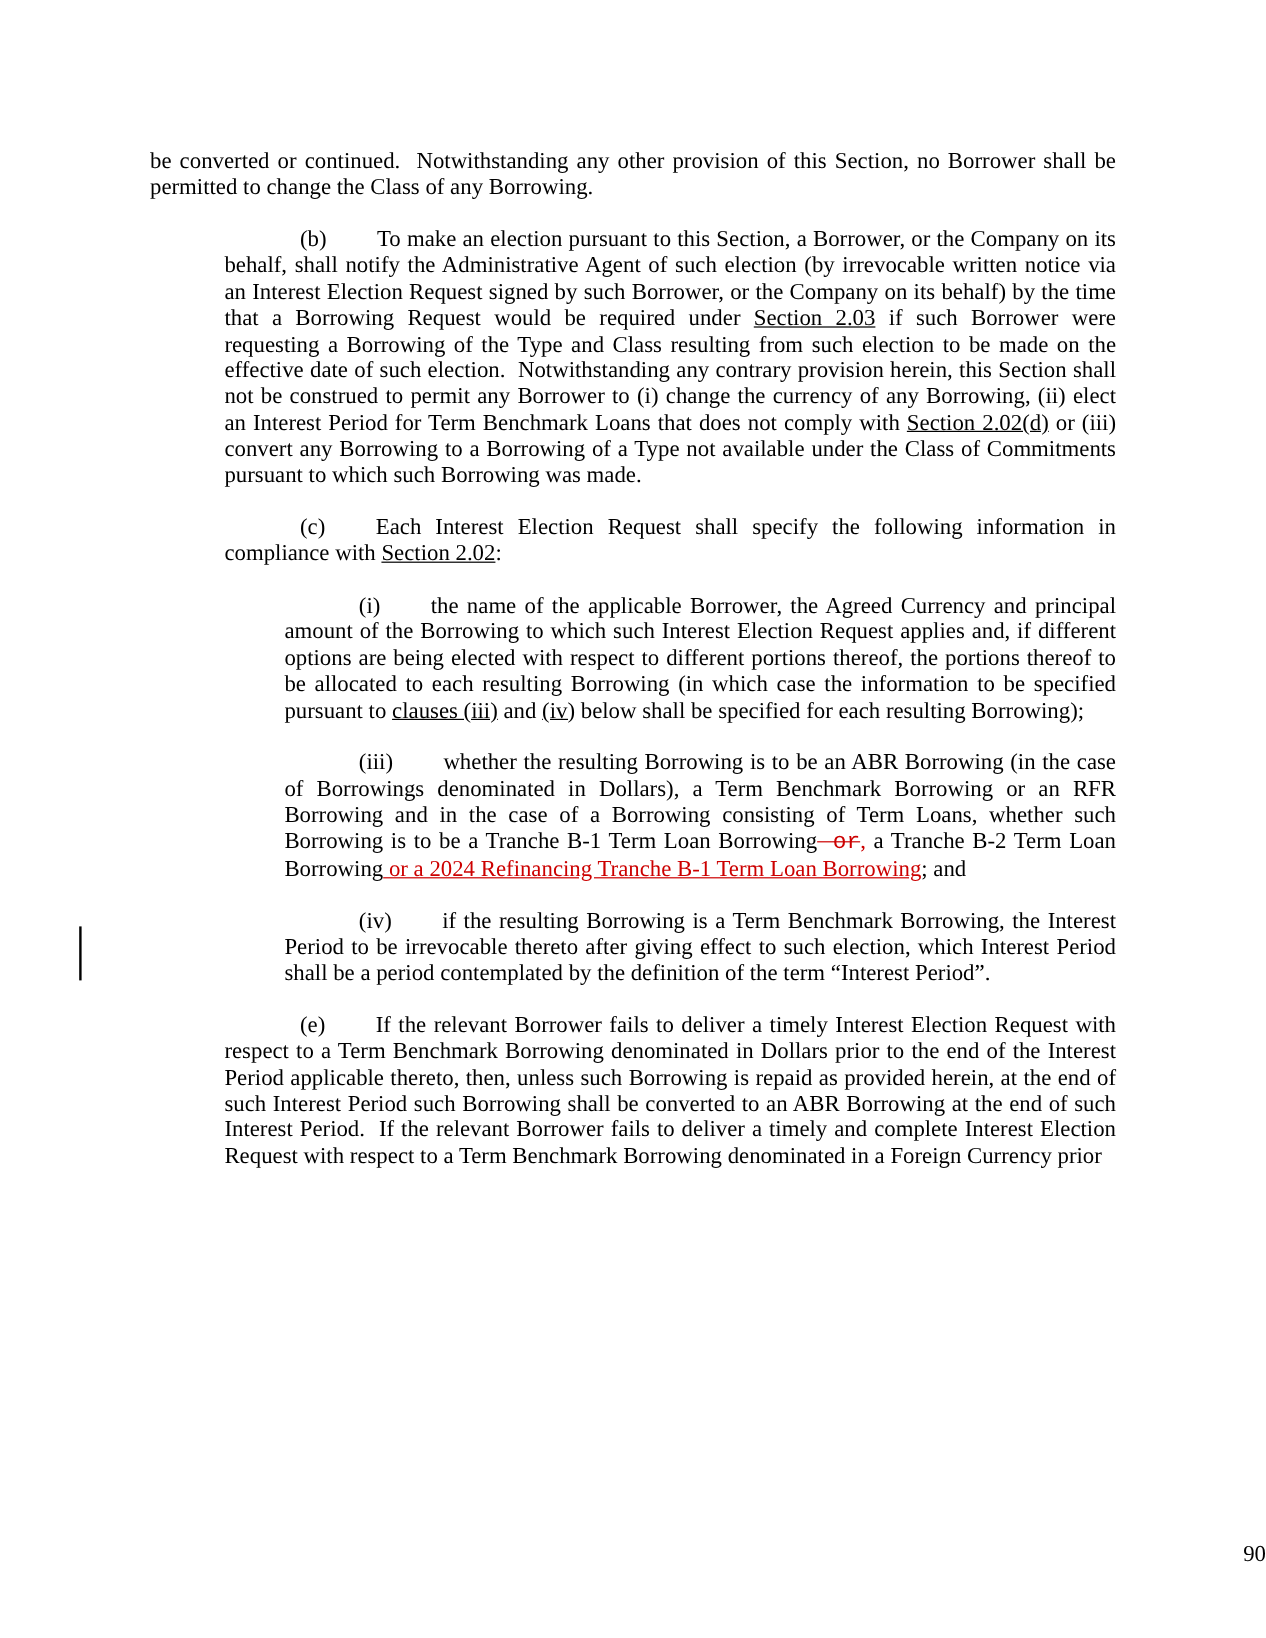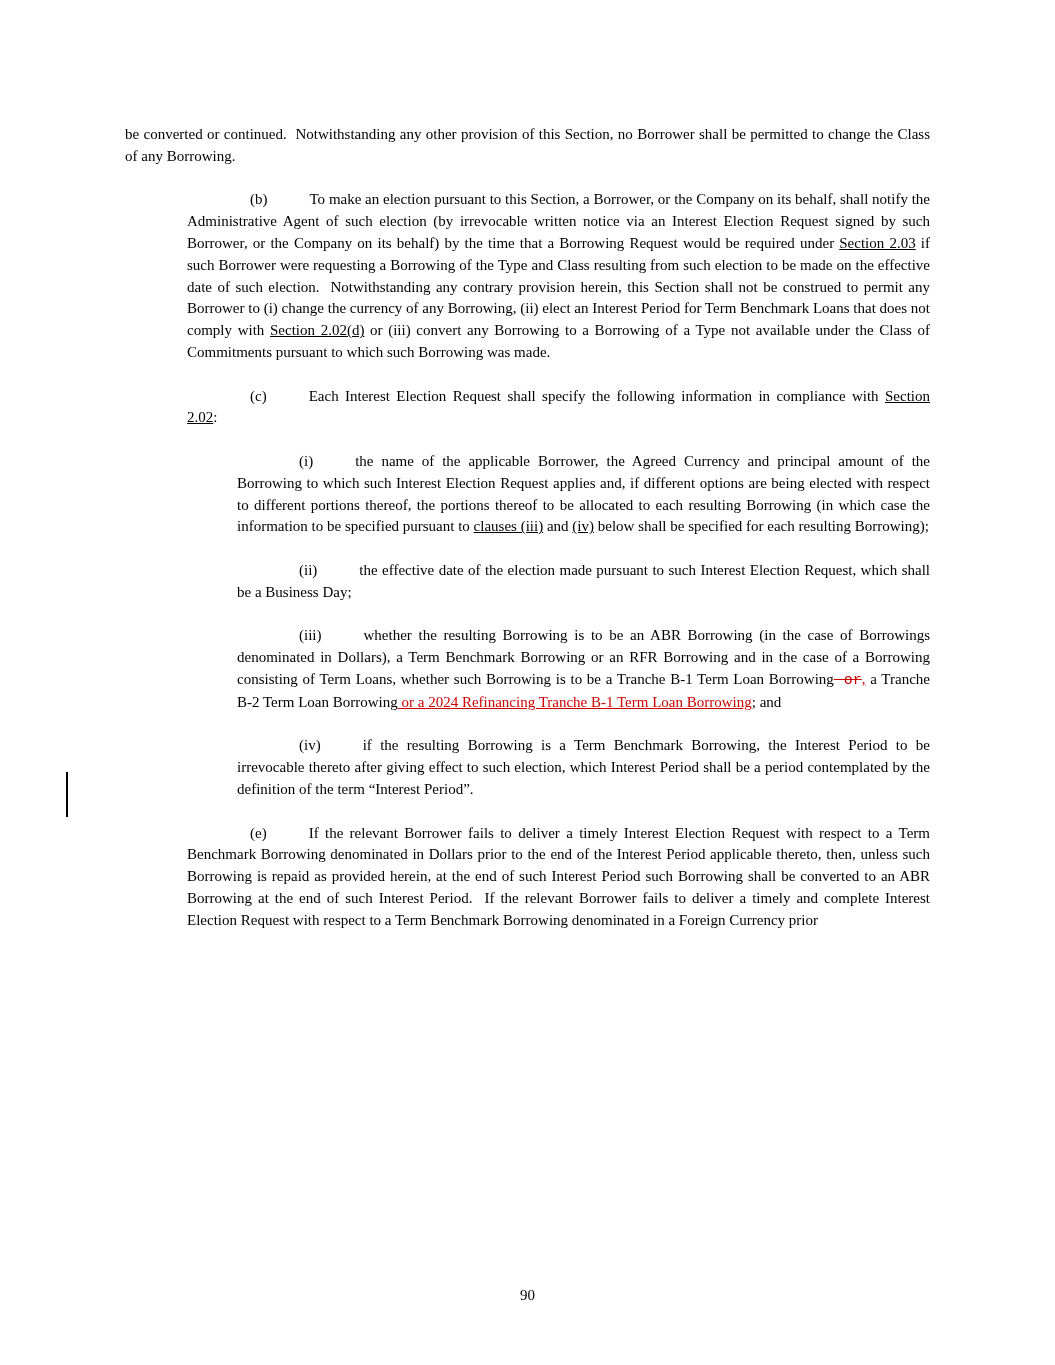--- a/index.html
+++ b/index.html
@@ -2,21 +2,21 @@
 <html style="--redline: #cc0000;"><head>
 <meta charset="utf-8">
 <style>
   html, body { margin: 0; padding: 0; background: #ffffff; }
   .page {
     position: relative;
     width: 1055px;
     height: 1365px;
     background: #ffffff;
     font-family: "Liberation Serif", "DejaVu Serif", serif;
-    font-size: 15px;
+    font-size: 19px;
     line-height: 21.8px;
     color: #000000;
     overflow: hidden;
   }
   .content {
     position: absolute;
     left: 125px;
     top: 124px;
     width: 805px;
   }
@@ -37,32 +37,31 @@
     top: 772px;
     width: 2px;
     height: 45px;
     background: #000000;
   }
   .page-number {
     position: absolute;
     left: 0;
     right: 0;
     bottom: 58px;
-    text-align: center;
+    text-align: right;
   }
 </style>
 </head>
 <body>
 
 <div class="page">
   <div class="change-bar"></div>
   <div class="content">
       <p class="flush"><span>be converted or continued.&nbsp; Notwithstanding any other provision of this Section, no Borrower shall be permitted to change the Class of any Borrowing.</span></p>
       <p class="l1"><span>(b)</span><span class="tab"></span><span>To make an election pursuant to this Section, a Borrower, or the Company on its behalf, shall notify the Administrative Agent of such election (by irrevocable written notice via an Interest Election Request signed by such Borrower, or the Company on its behalf) by the time that a Borrowing Request would be required under </span><span class="u">Section 2.03</span><span> if such Borrower were requesting a Borrowing of the Type and Class resulting from such election to be made on the effective date of such election.&nbsp; Notwithstanding any contrary provision herein, this Section shall not be construed to permit any Borrower to (i) change the currency of any Borrowing, (ii) elect an Interest Period for Term Benchmark Loans that does not comply with </span><span class="u">Section 2.02(d)</span><span> or (iii) convert any Borrowing to a Borrowing of a Type not available under the Class of Commitments pursuant to which such Borrowing was made.</span></p>
       <p class="l1"><span>(c)</span><span class="tab"></span><span>Each Interest Election Request shall specify the following information in compliance with </span><span class="u">Section 2.02</span><span>:</span></p>
       <p class="l2"><span>(i)</span><span class="tab"></span><span>the name of the applicable Borrower, the Agreed Currency and principal amount of the Borrowing to which such Interest Election Request applies and, if different options are being elected with respect to different portions thereof, the portions thereof to be allocated to each resulting Borrowing (in which case the information to be specified pursuant to </span><span class="u">clauses (iii)</span><span> and </span><span class="u">(iv)</span><span> below shall be specified for each resulting Borrowing);</span></p>
-      <p class="l2"><span>(ii)</span><span class="tab"></span><span>the effective date of the election made pursuant to such Interest Election Request, which shall be a Business Day;</span></p>
       <p class="l2"><span>(iii)</span><span class="tab"></span><span>whether the resulting Borrowing is to be an ABR Borrowing (in the case of Borrowings denominated in Dollars), a Term Benchmark Borrowing or an RFR Borrowing and in the case of a Borrowing consisting of Term Loans, whether such Borrowing is to be a Tranche B-1 Term Loan Borrowing</span><span class="del"> or</span><span class="ins">,</span><span> a Tranche B-2 Term Loan Borrowing</span><span class="ins"> or a 2024 Refinancing Tranche B-1 Term Loan Borrowing</span><span>; and</span></p>
       <p class="l2"><span>(iv)</span><span class="tab"></span><span>if the resulting Borrowing is a Term Benchmark Borrowing, the Interest Period to be irrevocable thereto after giving effect to such election, which Interest Period shall be a period contemplated by the definition of the term “Interest Period”.</span></p>
       <p class="l1"><span>(e)</span><span class="tab"></span><span>If the relevant Borrower fails to deliver a timely Interest Election Request with respect to a Term Benchmark Borrowing denominated in Dollars prior to the end of the Interest Period applicable thereto, then, unless such Borrowing is repaid as provided herein, at the end of such Interest Period such Borrowing shall be converted to an ABR Borrowing at the end of such Interest Period.&nbsp; If the relevant Borrower fails to deliver a timely and complete Interest Election Request with respect to a Term Benchmark Borrowing denominated in a Foreign Currency prior</span></p>
     </div>
   <div class="page-number">90</div>
 </div>
 
 </body></html>

